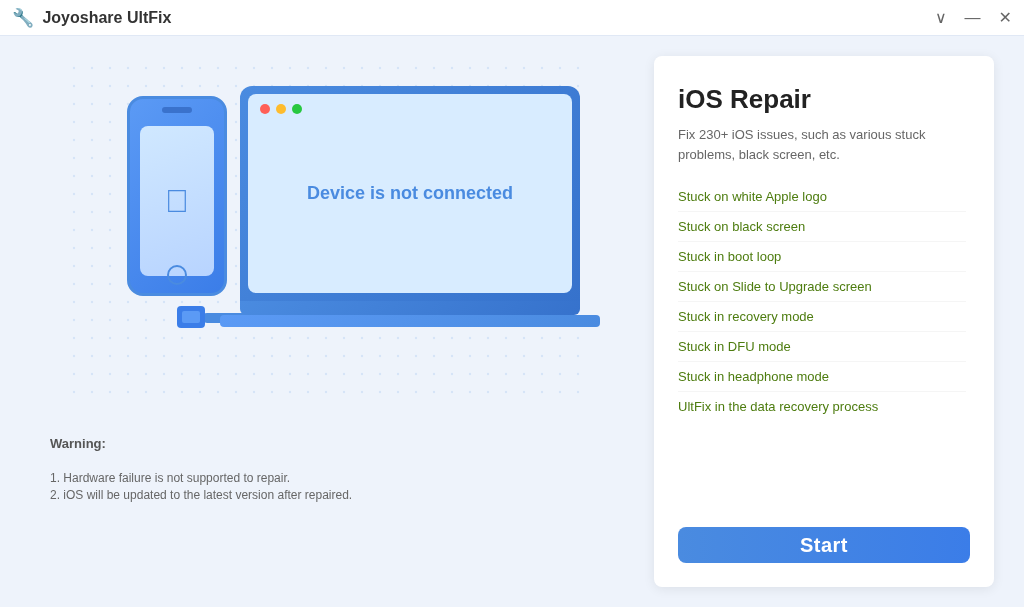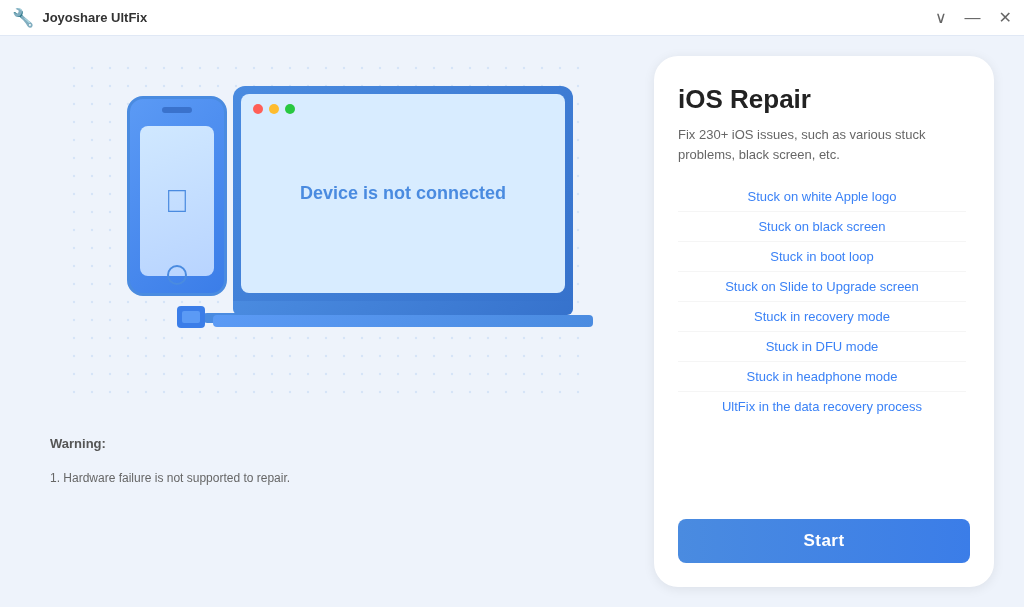--- a/index.html
+++ b/index.html
@@ -21,21 +21,21 @@
       height: 36px;
       padding: 0 12px;
       border-bottom: 1px solid #e0e8f5;
     }
     .titlebar-left {
       display: flex;
       align-items: center;
       gap: 8px;
     }
     .app-title {
-      font-size: 13px;
+      font-size: 16px;
       font-weight: 600;
       color: #333;
     }
     .titlebar-controls {
       display: flex;
       gap: 18px;
       align-items: center;
     }
     .titlebar-controls span {
       font-size: 16px;
@@ -113,21 +113,21 @@
       bottom: 8px;
       width: 20px;
       height: 20px;
       border: 2px solid #4a8be0;
       border-radius: 50%;
     }
 
     
     .laptop {
       position: absolute;
-      left: 161px;
+      left: 168px;
       top: 20px;
       width: 340px;
       height: 250px;
       z-index: 1;
     }
     .laptop-screen-container {
       width: 340px;
       height: 215px;
       background: linear-gradient(135deg, #4a8be0, #3672cc);
       border-radius: 12px 12px 0 0;
@@ -195,21 +195,21 @@
     .warning-item {
       font-size: 12px;
       color: #666;
       margin-bottom: 3px;
     }
 
     
     .right-panel {
       width: 340px;
       background: #ffffff;
-      border-radius: 24px;
+      border-radius: 8px;
       padding: 28px 24px 24px;
       display: flex;
       flex-direction: column;
       box-shadow: 0 2px 12px rgba(0,0,0,0.08);
       flex-shrink: 0;
     }
 
     .panel-title {
       font-size: 26px;
       font-weight: 700;
@@ -244,36 +244,35 @@
       background: #f0f0f0;
       border-radius: 2px;
     }
     .issues-scroll::-webkit-scrollbar-thumb {
       background: #ccc;
       border-radius: 2px;
     }
 
     .issue-item {
       font-size: 13px;
-      color: #3b82f6;
+      color: #4d7c0f;
       padding: 7px 0;
       border-bottom: 1px solid #f5f5f5;
       cursor: default;
-      text-align: center;
     }
     .issue-item:last-child {
       border-bottom: none;
     }
 
     .start-button {
       width: 100%;
-      height: 44px;
+      height: 36px;
       background: linear-gradient(90deg, #4a8be0, #3b7de8);
       color: white;
-      font-size: 17px;
+      font-size: 20px;
       font-weight: 600;
       border: none;
       border-radius: 8px;
       cursor: pointer;
       letter-spacing: 0.5px;
       text-align: center;
     }
 
     
     .grid-canvas {
@@ -345,20 +344,21 @@
         <rect x="10" y="20" width="18" height="12" rx="2" fill="#5b9af5"></rect>
 
         <rect x="128" y="18" width="32" height="16" rx="3" fill="#3b7de8"></rect>
       </svg>
 
     </div>
 
     <div class="warning-section">
       <div class="warning-title">Warning:</div>
       <div class="warning-item">1. Hardware failure is not supported to repair.</div>
+      <div class="warning-item">2. iOS will be updated to the latest version after repaired.</div>
     </div>
 
   </div>
 
   <div class="right-panel">
     <h1 class="panel-title">iOS Repair</h1>
     <p class="panel-description">Fix 230+ iOS issues, such as various stuck problems, black screen, etc.</p>
 
     <div class="issues-list">
       <div class="issues-scroll">

